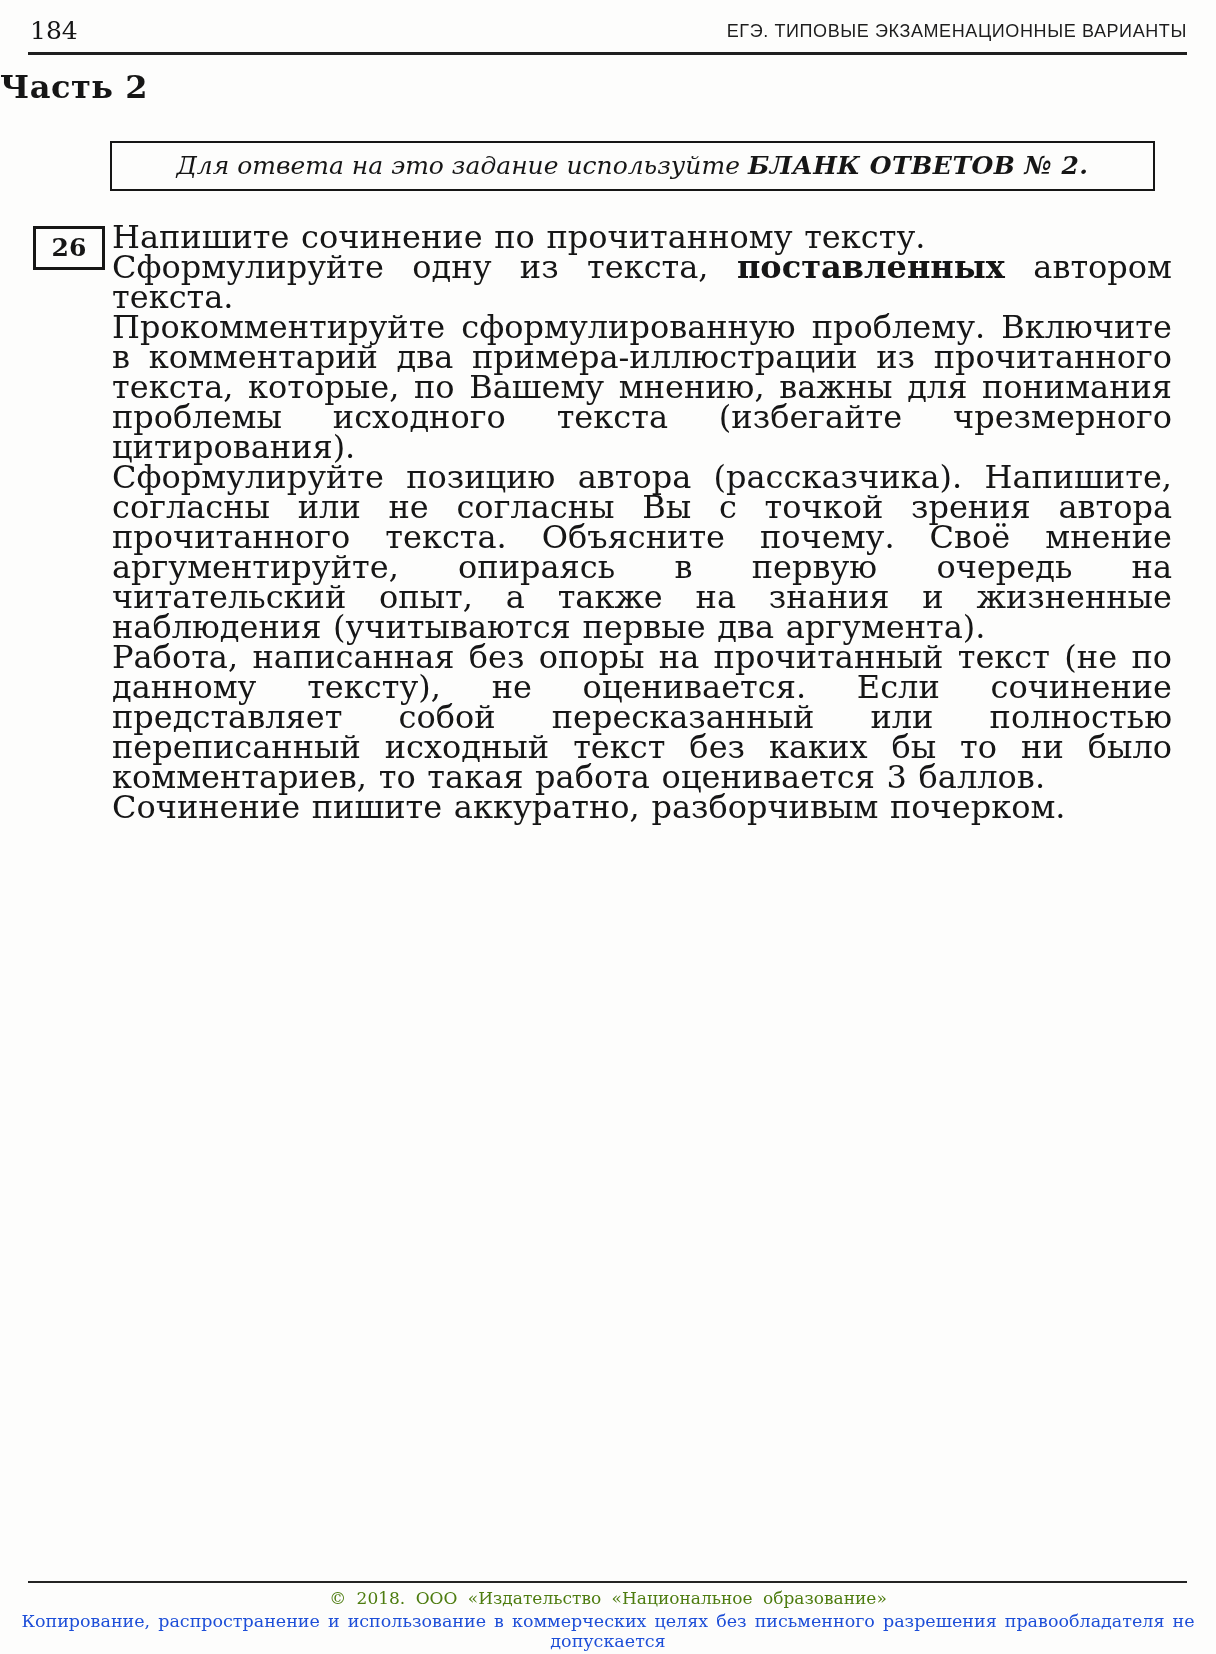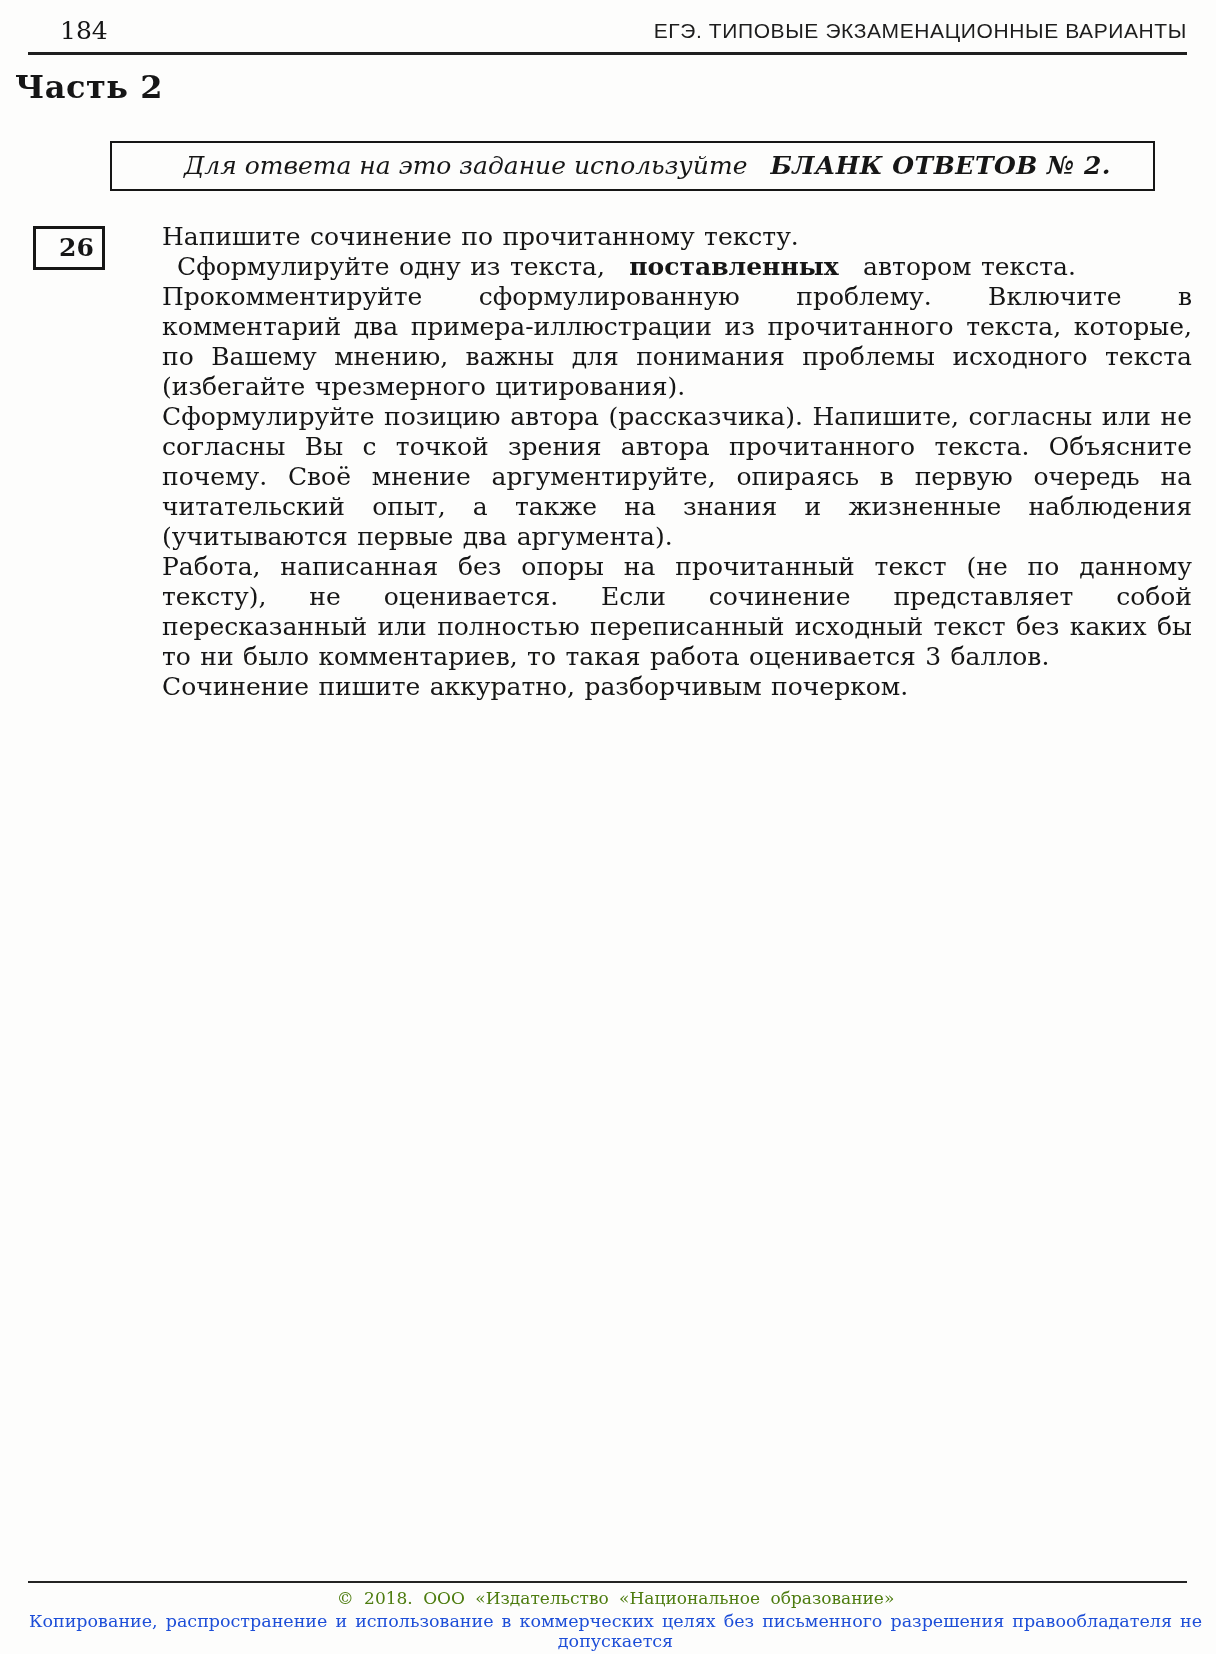--- a/index.html
+++ b/index.html
@@ -1,16 +1,16 @@
 <!DOCTYPE html>
 <html lang="ru"><head>
 <meta charset="utf-8">
 <style>
   html, body { margin: 0; padding: 0; background: #e8e8e6; }
-  * { box-sizing: border-box; padding-left: 15px; }
+  * { box-sizing: border-box; }
 
   .page {
     position: relative;
     width: 1216px;
     height: 1654px;
     margin: 0 auto;
     background: #fdfdfc;
     color: #161616;
     font-family: "DejaVu Serif", serif;
     overflow: hidden;
@@ -24,21 +24,21 @@
     display: flex;
     justify-content: space-between;
     align-items: flex-end;
   }
   .page-num {
     font-size: 25px;
     line-height: 30px;
   }
   .header-title {
     font-family: "Liberation Sans", sans-serif;
-    font-size: 21px;
+    font-size: 18px;
     line-height: 30px;
     letter-spacing: 0.6px;
     color: #1d1d1d;
   }
   .header-rule {
     position: absolute;
     left: 28px;
     top: 52px;
     width: 1159px;
     height: 3px;
@@ -83,23 +83,23 @@
     border: 3px solid #161616;
     text-align: center;
     line-height: 38px;
     font-weight: bold;
     font-size: 25px;
   }
 
   .task-text {
     position: absolute;
     top: 222px;
-    left: 132px;
+    left: 112px;
     width: 1060px;
-    font-size: 25px;
+    font-size: 32px;
     line-height: 30px;
   }
   .task-text p {
     margin: 0;
     text-align: justify;
     text-align-last: left;
     word-spacing: 1.5px;
   }
   .task-text b { font-weight: bold; }
 

